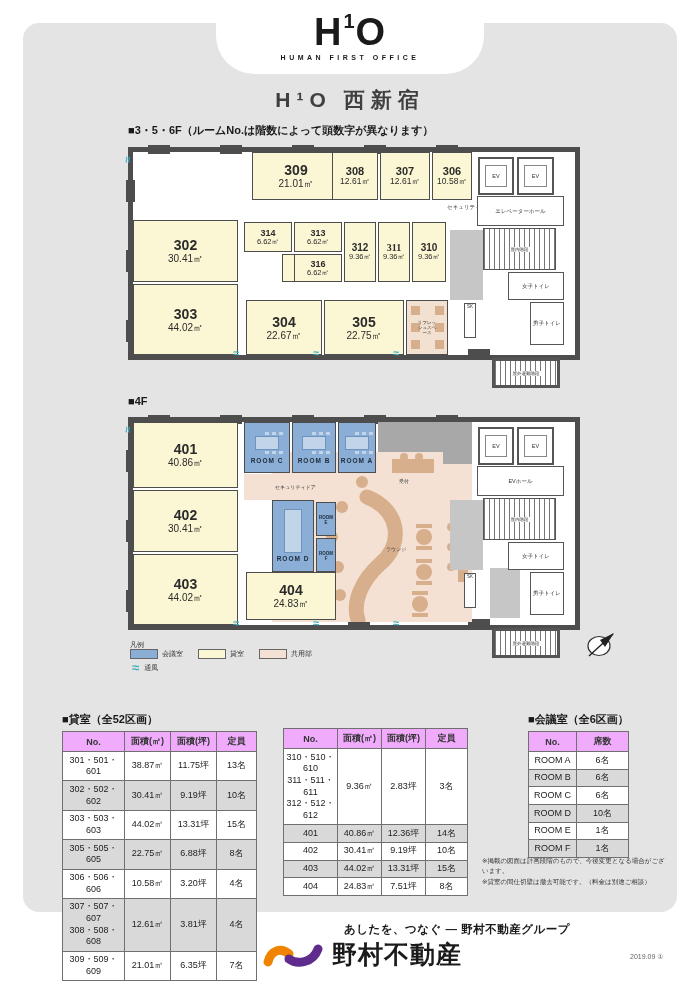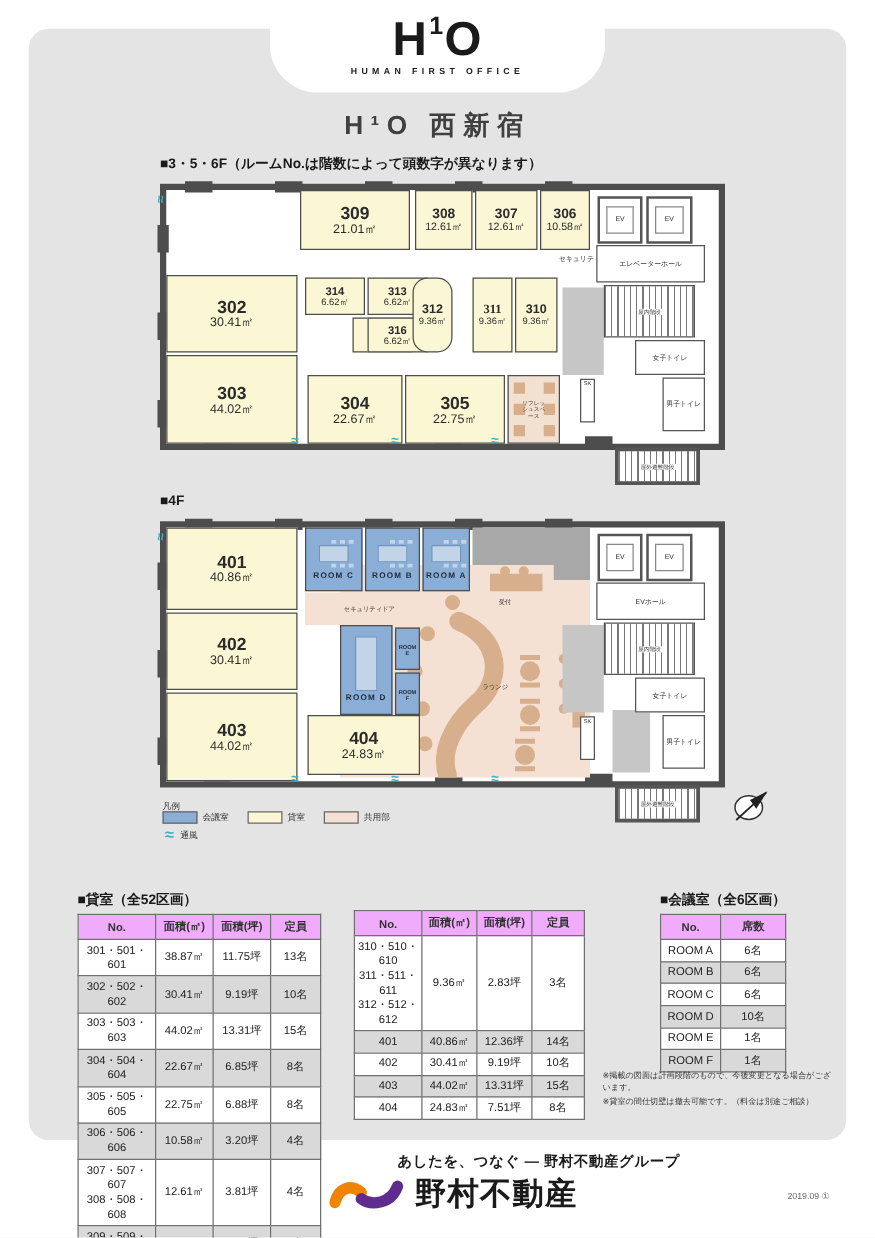--- a/index.html
+++ b/index.html
@@ -99,21 +99,21 @@
     <div class="pil" style="left:159px;top:-7px;width:22px;height:9px;"></div>
     <div class="pil" style="left:231px;top:-7px;width:22px;height:9px;"></div>
     <div class="pil" style="left:303px;top:-7px;width:22px;height:9px;"></div>
     <div class="pil" style="left:-7px;top:28px;width:9px;height:22px;"></div>
     <div class="pil" style="left:-7px;top:98px;width:9px;height:22px;"></div>
     <div class="pil" style="left:-7px;top:168px;width:9px;height:22px;"></div>
     <div class="pil" style="left:30px;top:197px;width:22px;height:9px;"></div>
     <div class="pil" style="left:215px;top:197px;width:22px;height:9px;"></div>
     <div class="pil" style="left:335px;top:197px;width:22px;height:9px;"></div>
 
-    <div class="room yellow" style="left:107px;top:0;width:88px;height:48px;text-align:right;">
+    <div class="room yellow" style="left:119px;top:0;width:88px;height:48px;text-align:right;">
       <span class="r-no">309</span>
       <span class="r-area">21.01㎡</span>
     </div>
     <div class="room yellow sm" style="left:199px;top:0;width:46px;height:48px;">
       <span class="r-no" style="font-size:11px;">308</span>
       <span class="r-area" style="font-size:8.5px;">12.61㎡</span>
     </div>
     <div class="room yellow sm" style="left:247px;top:0;width:50px;height:48px;">
       <span class="r-no" style="font-size:11px;">307</span>
       <span class="r-area" style="font-size:8.5px;">12.61㎡</span>
@@ -135,21 +135,21 @@
       <span class="r-area">6.62㎡</span>
     </div>
     <div class="room yellow sm" style="left:111px;top:102px;width:48px;height:28px;margin-left:38px;">
       <span class="r-no">315</span>
       <span class="r-area">6.62㎡</span>
     </div>
     <div class="room yellow sm" style="left:161px;top:102px;width:48px;height:28px;">
       <span class="r-no">316</span>
       <span class="r-area">6.62㎡</span>
     </div>
-    <div class="room yellow sm" style="left:197px;top:70px;width:32px;height:60px;border-radius:12px;">
+    <div class="room yellow sm" style="left:211px;top:70px;width:32px;height:60px;">
       <span class="r-no" style="font-size:10px;">312</span>
       <span class="r-area">9.36㎡</span>
     </div>
     <div class="room yellow sm" style="left:245px;top:70px;width:32px;height:60px;">
       <span class="r-no" style="font-size:10px;font-family:Liberation Serif, serif;">311</span>
       <span class="r-area">9.36㎡</span>
     </div>
     <div class="room yellow sm" style="left:279px;top:70px;width:34px;height:60px;">
       <span class="r-no" style="font-size:10px;">310</span>
       <span class="r-area">9.36㎡</span>
@@ -406,26 +406,20 @@
             <td>9.19坪</td>
             <td>10名</td>
           </tr>
           <tr>
             <td>303・503・603</td>
             <td>44.02㎡</td>
             <td>13.31坪</td>
             <td>15名</td>
           </tr>
           <tr>
-            <td>304・504・604</td>
-            <td>22.67㎡</td>
-            <td>6.85坪</td>
-            <td>8名</td>
-          </tr>
-          <tr>
             <td>305・505・605</td>
             <td>22.75㎡</td>
             <td>6.88坪</td>
             <td>8名</td>
           </tr>
           <tr>
             <td>306・506・606</td>
             <td>10.58㎡</td>
             <td>3.20坪</td>
             <td>4名</td>
@@ -540,20 +534,20 @@
           </tr>
         </tbody>
     </table>
   </div>
 
   <div class="notes" style="left:482px;top:856px;">
     <div>※掲載の図面は計画段階のもので、今後変更となる場合がございます。</div>
     <div>※貸室の間仕切壁は撤去可能です。（料金は別途ご相談）</div>
   </div>
 
-  <div class="footer-tagline" style="left:318px;top:922px;">あしたを、つなぐ ― 野村不動産グループ</div>
+  <div class="footer-tagline" style="left:344px;top:922px;">あしたを、つなぐ ― 野村不動産グループ</div>
   <svg class="abs" style="left:262px;top:941px;" width="62" height="30" viewBox="0 0 62 30">
     <path d="M6 21 C 9 9 19 6 27 13" stroke="#F08300" stroke-width="9" fill="none" stroke-linecap="round"></path>
     <path d="M27 18 C 35 24 51 22 56 8" stroke="#5F2C8E" stroke-width="9" fill="none" stroke-linecap="round"></path>
   </svg>
   <div class="footer-company" style="left:332px;top:938px;">野村不動産</div>
   <div class="date-code" style="left:630px;top:953px;">2019.09 ①</div>
 </div>
 
 </body></html>

